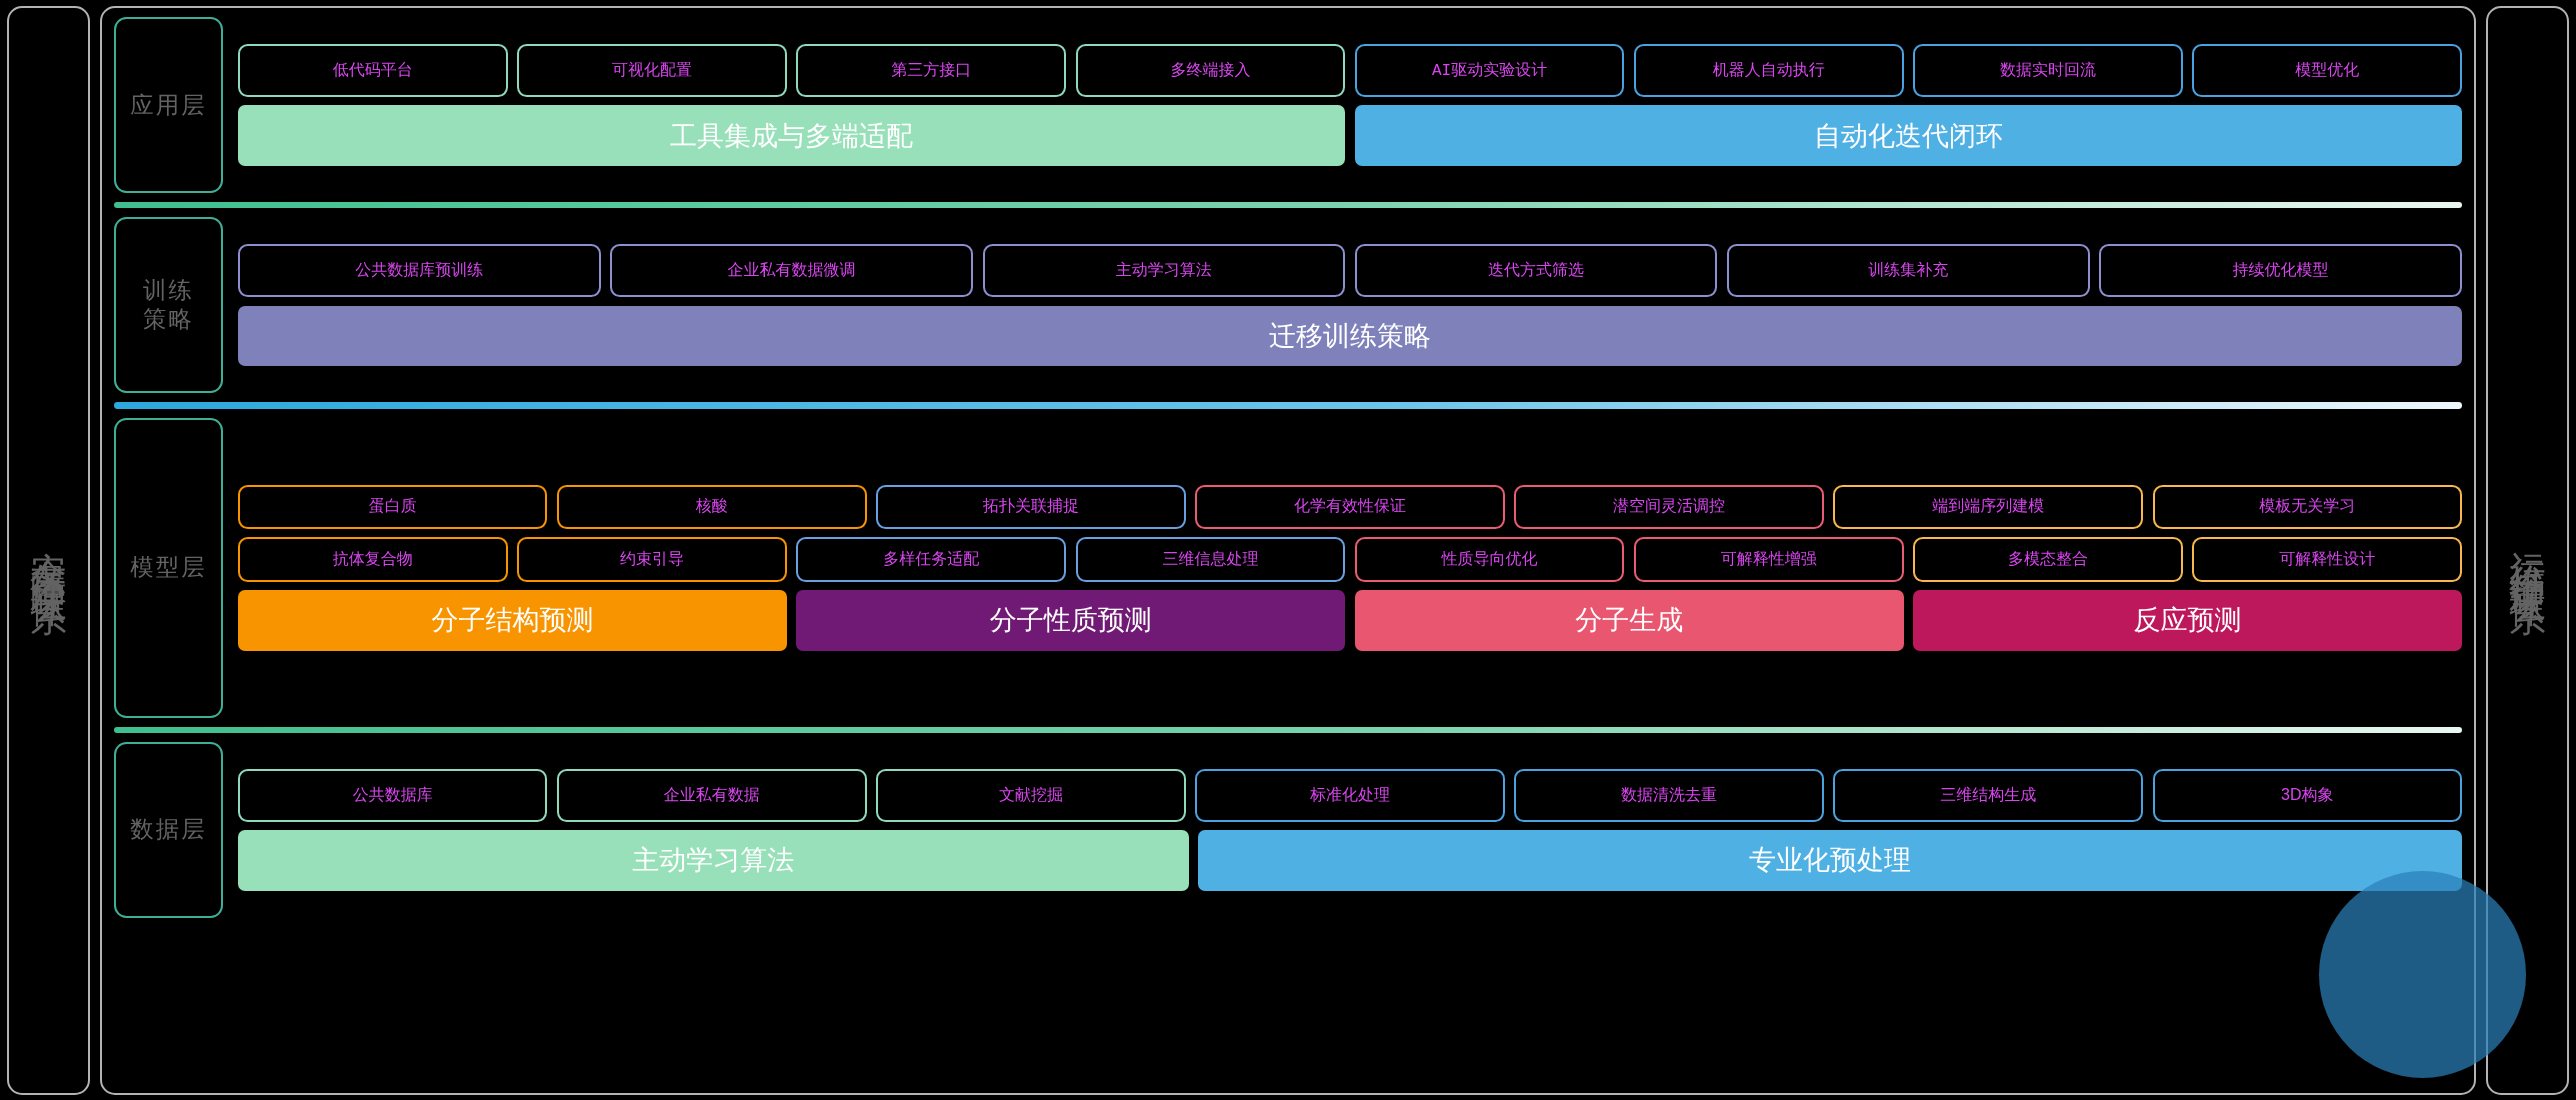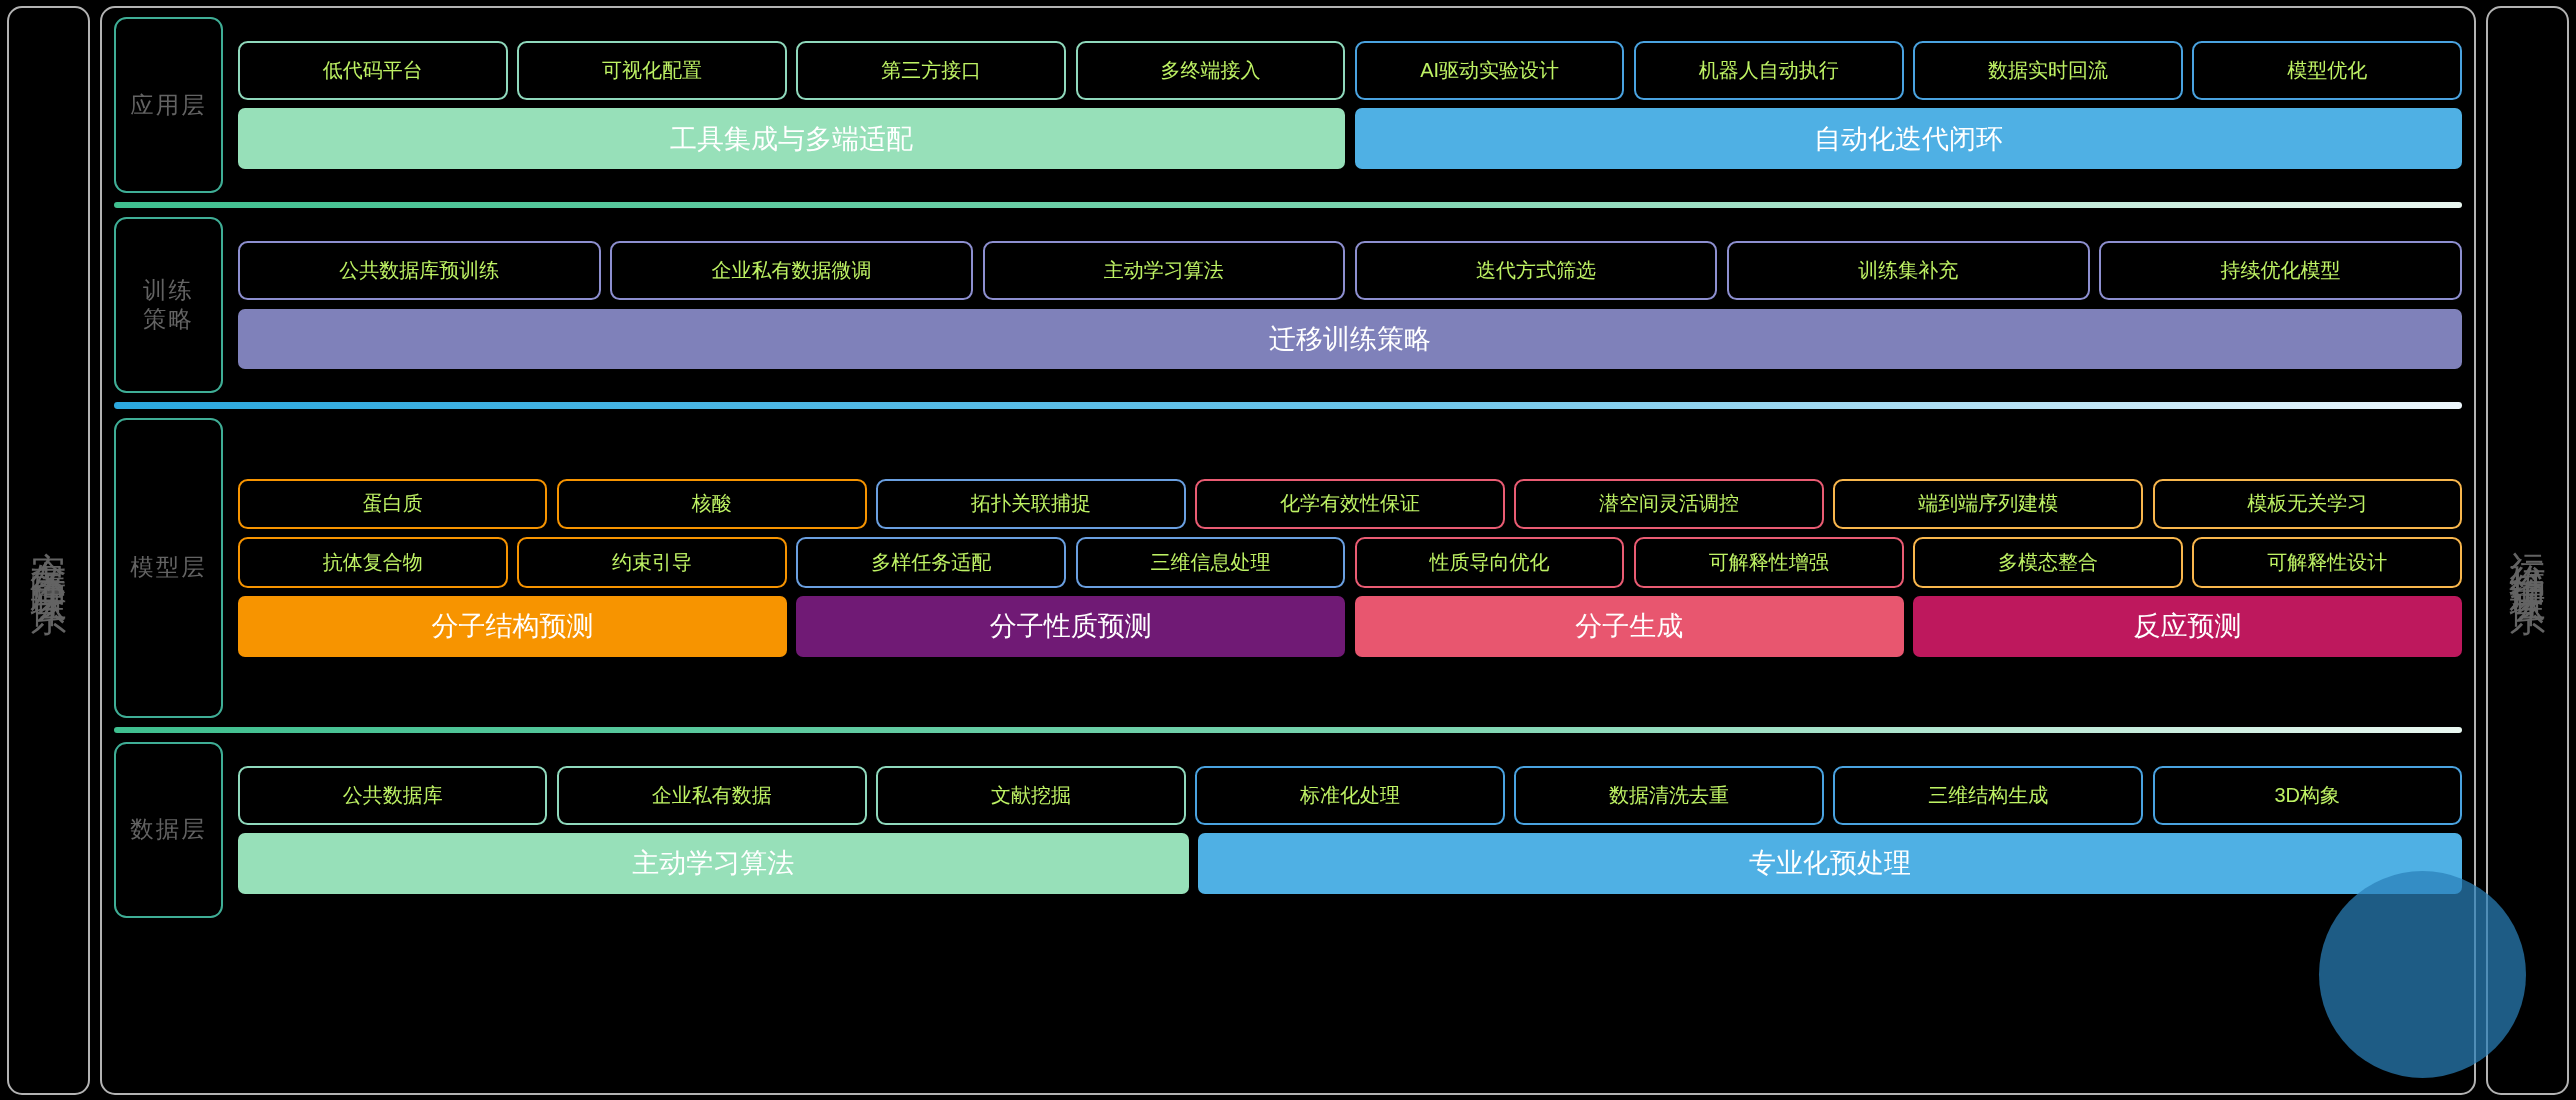--- a/index.html
+++ b/index.html
@@ -91,22 +91,22 @@
     display: flex;
     gap: 9.7px;
     align-items: stretch;
   }
   .chip {
     flex: 1 1 0;
     min-width: 0;
     border: 2.1px solid #8fd9bc;
     border-radius: 9.7px;
     background: #000;
-    color: #bef264;
-    font-size: 20px;
+    color: #d946ef;
+    font-size: 16px;
     display: flex;
     align-items: center;
     justify-content: center;
     text-align: center;
     padding: 9.7px 4.1px;
     box-sizing: border-box;
     white-space: nowrap;
   }
 
   
@@ -170,21 +170,21 @@
   <div class="center-frame">
 
     <div class="layer app">
       <div class="layer-label">应用层</div>
       <div class="layer-body">
         <div class="chip-row" id="app-chips">
             <div class="chip" style="border-color: rgb(143, 217, 188);">低代码平台</div>
             <div class="chip" style="border-color: rgb(143, 217, 188);">可视化配置</div>
             <div class="chip" style="border-color: rgb(143, 217, 188);">第三方接口</div>
             <div class="chip" style="border-color: rgb(143, 217, 188);">多终端接入</div>
-            <div class="chip" style="border-color: rgb(74, 163, 224);">AI驱动实验设计</div>
+            <div class="chip" style="border-color: rgb(74, 163, 224); font-family: Liberation Mono, monospace;">AI驱动实验设计</div>
             <div class="chip" style="border-color: rgb(74, 163, 224);">机器人自动执行</div>
             <div class="chip" style="border-color: rgb(74, 163, 224);">数据实时回流</div>
             <div class="chip" style="border-color: rgb(74, 163, 224);">模型优化</div>
           </div>
         <div class="bar-row" id="app-bars">
             <div class="bar" style="background: rgb(151, 224, 185); flex-grow: 4;">工具集成与多端适配</div>
             <div class="bar" style="background: rgb(79, 176, 228); flex-grow: 4;">自动化迭代闭环</div>
           </div>
       </div>
     </div>

